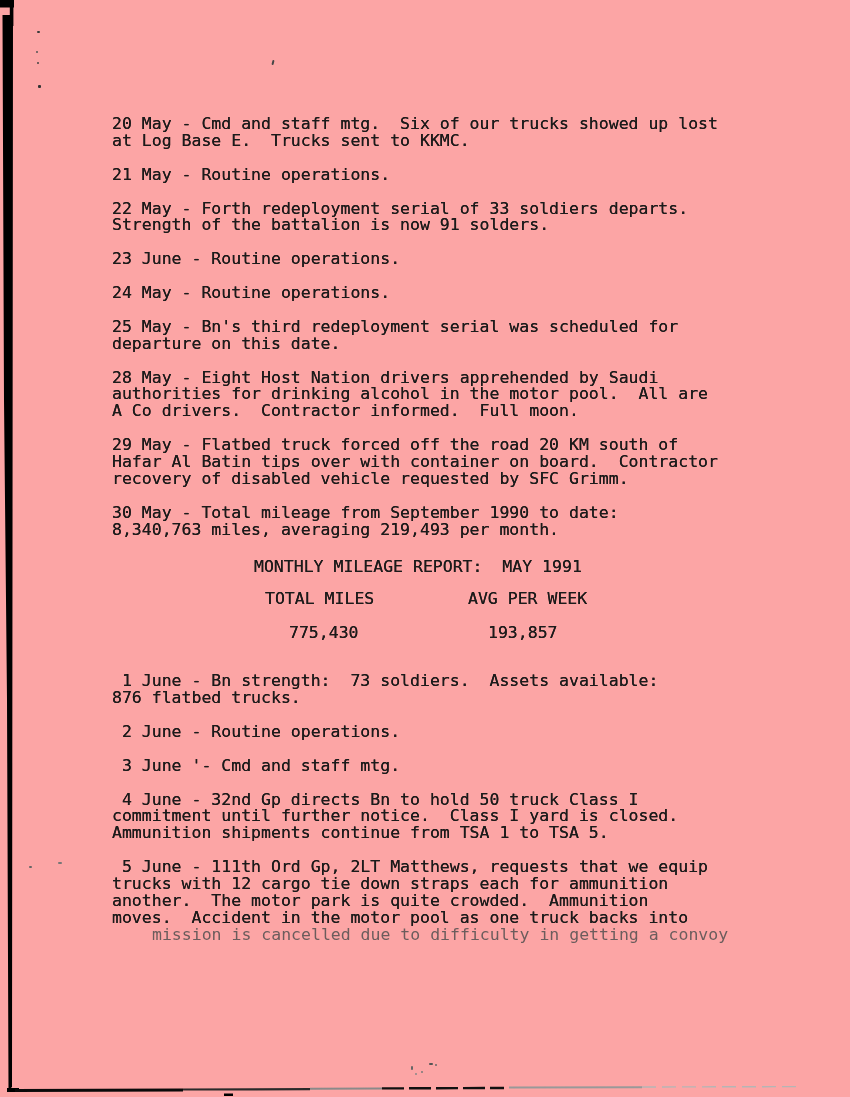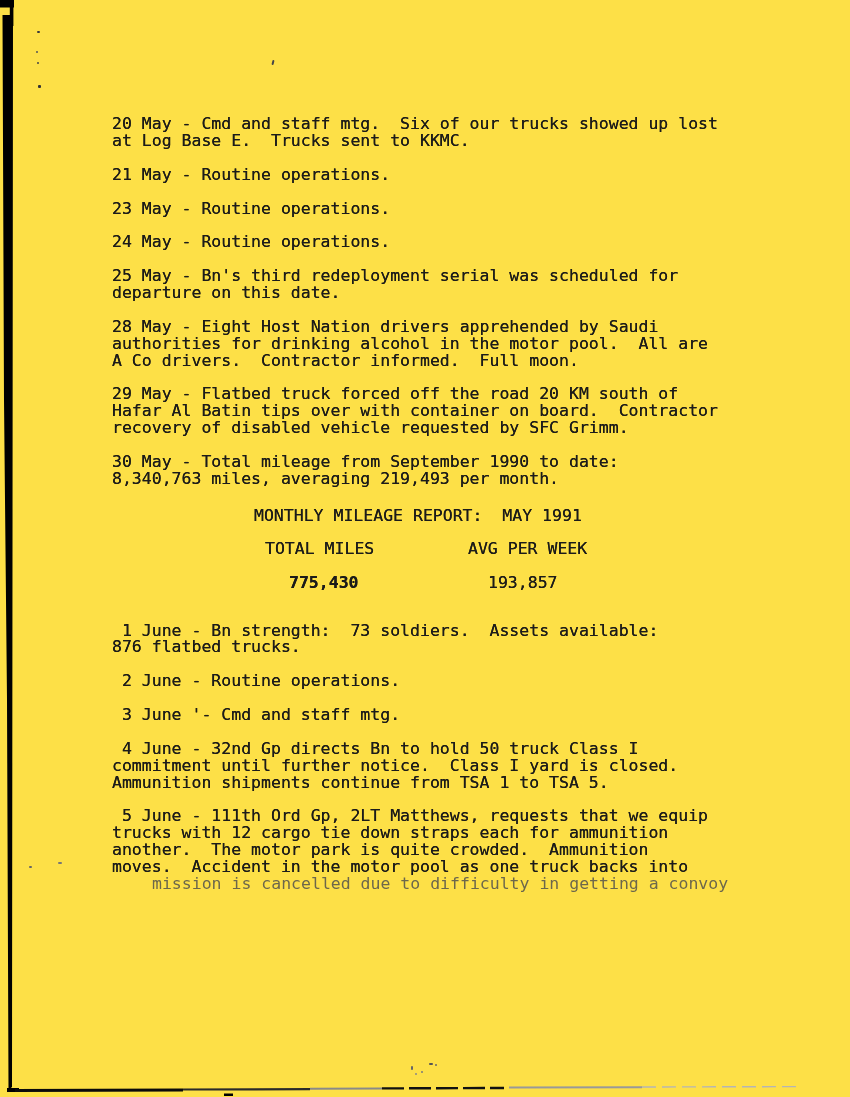--- a/index.html
+++ b/index.html
@@ -11,21 +11,21 @@
     width: 850px;
     height: 1097px;
     position: relative;
     overflow: hidden;
     font-family: "DejaVu Sans Mono", "Liberation Mono", monospace;
     color: #1b1b1b;
   }
   .page {
     position: absolute;
     inset: 0;
-    background: #fde047;
+    background: #fca5a5;
   }
   
   .doc {
     position: absolute;
     left: 112px;
     top: 116px;
     width: 660px;
     font-size: 16.5px;
     line-height: 16.9px;
     text-shadow: 0 0 0.5px rgba(10,10,10,0.9);
@@ -41,21 +41,21 @@
   }
   
   .mileage { position: relative; }
   .m-title { white-space: pre; margin: 20px 0 16px 0; padding-left: 142px; }
   .m-row   { position: relative; height: 16.9px; }
   .m-cols  { margin: 0 0 17px 0; }
   .m-vals  { margin: 0 0 31px 0; }
   .m-row span { position: absolute; white-space: pre; }
   .m-cols .c1 { left: 153px; }
   .m-cols .c2 { left: 356px; }
-  .m-vals .v1 { left: 177px; font-weight: bold; }
+  .m-vals .v1 { left: 177px; }
   .m-vals .v2 { left: 376px; }
   
   .scan-bar {
     position: absolute;
     left: 0; top: 0;
   }
   .bottom-line {
     position: absolute;
     left: 0; top: 1080px;
   }
@@ -93,21 +93,25 @@
 
     <div>
         <div class="entry">
           <div class="line">20 May - Cmd and staff mtg.  Six of our trucks showed up lost</div>
           <div class="line">at Log Base E.  Trucks sent to KKMC.</div>
         </div>
         <div class="entry">
           <div class="line">21 May - Routine operations.</div>
         </div>
         <div class="entry">
-          <div class="line">23 May - Routine operations.</div>
+          <div class="line">22 May - Forth redeployment serial of 33 soldiers departs.</div>
+          <div class="line">Strength of the battalion is now 91 solders.</div>
+        </div>
+        <div class="entry">
+          <div class="line">23 June - Routine operations.</div>
         </div>
         <div class="entry">
           <div class="line">24 May - Routine operations.</div>
         </div>
         <div class="entry">
           <div class="line">25 May - Bn's third redeployment serial was scheduled for</div>
           <div class="line">departure on this date.</div>
         </div>
         <div class="entry">
           <div class="line">28 May - Eight Host Nation drivers apprehended by Saudi</div>

